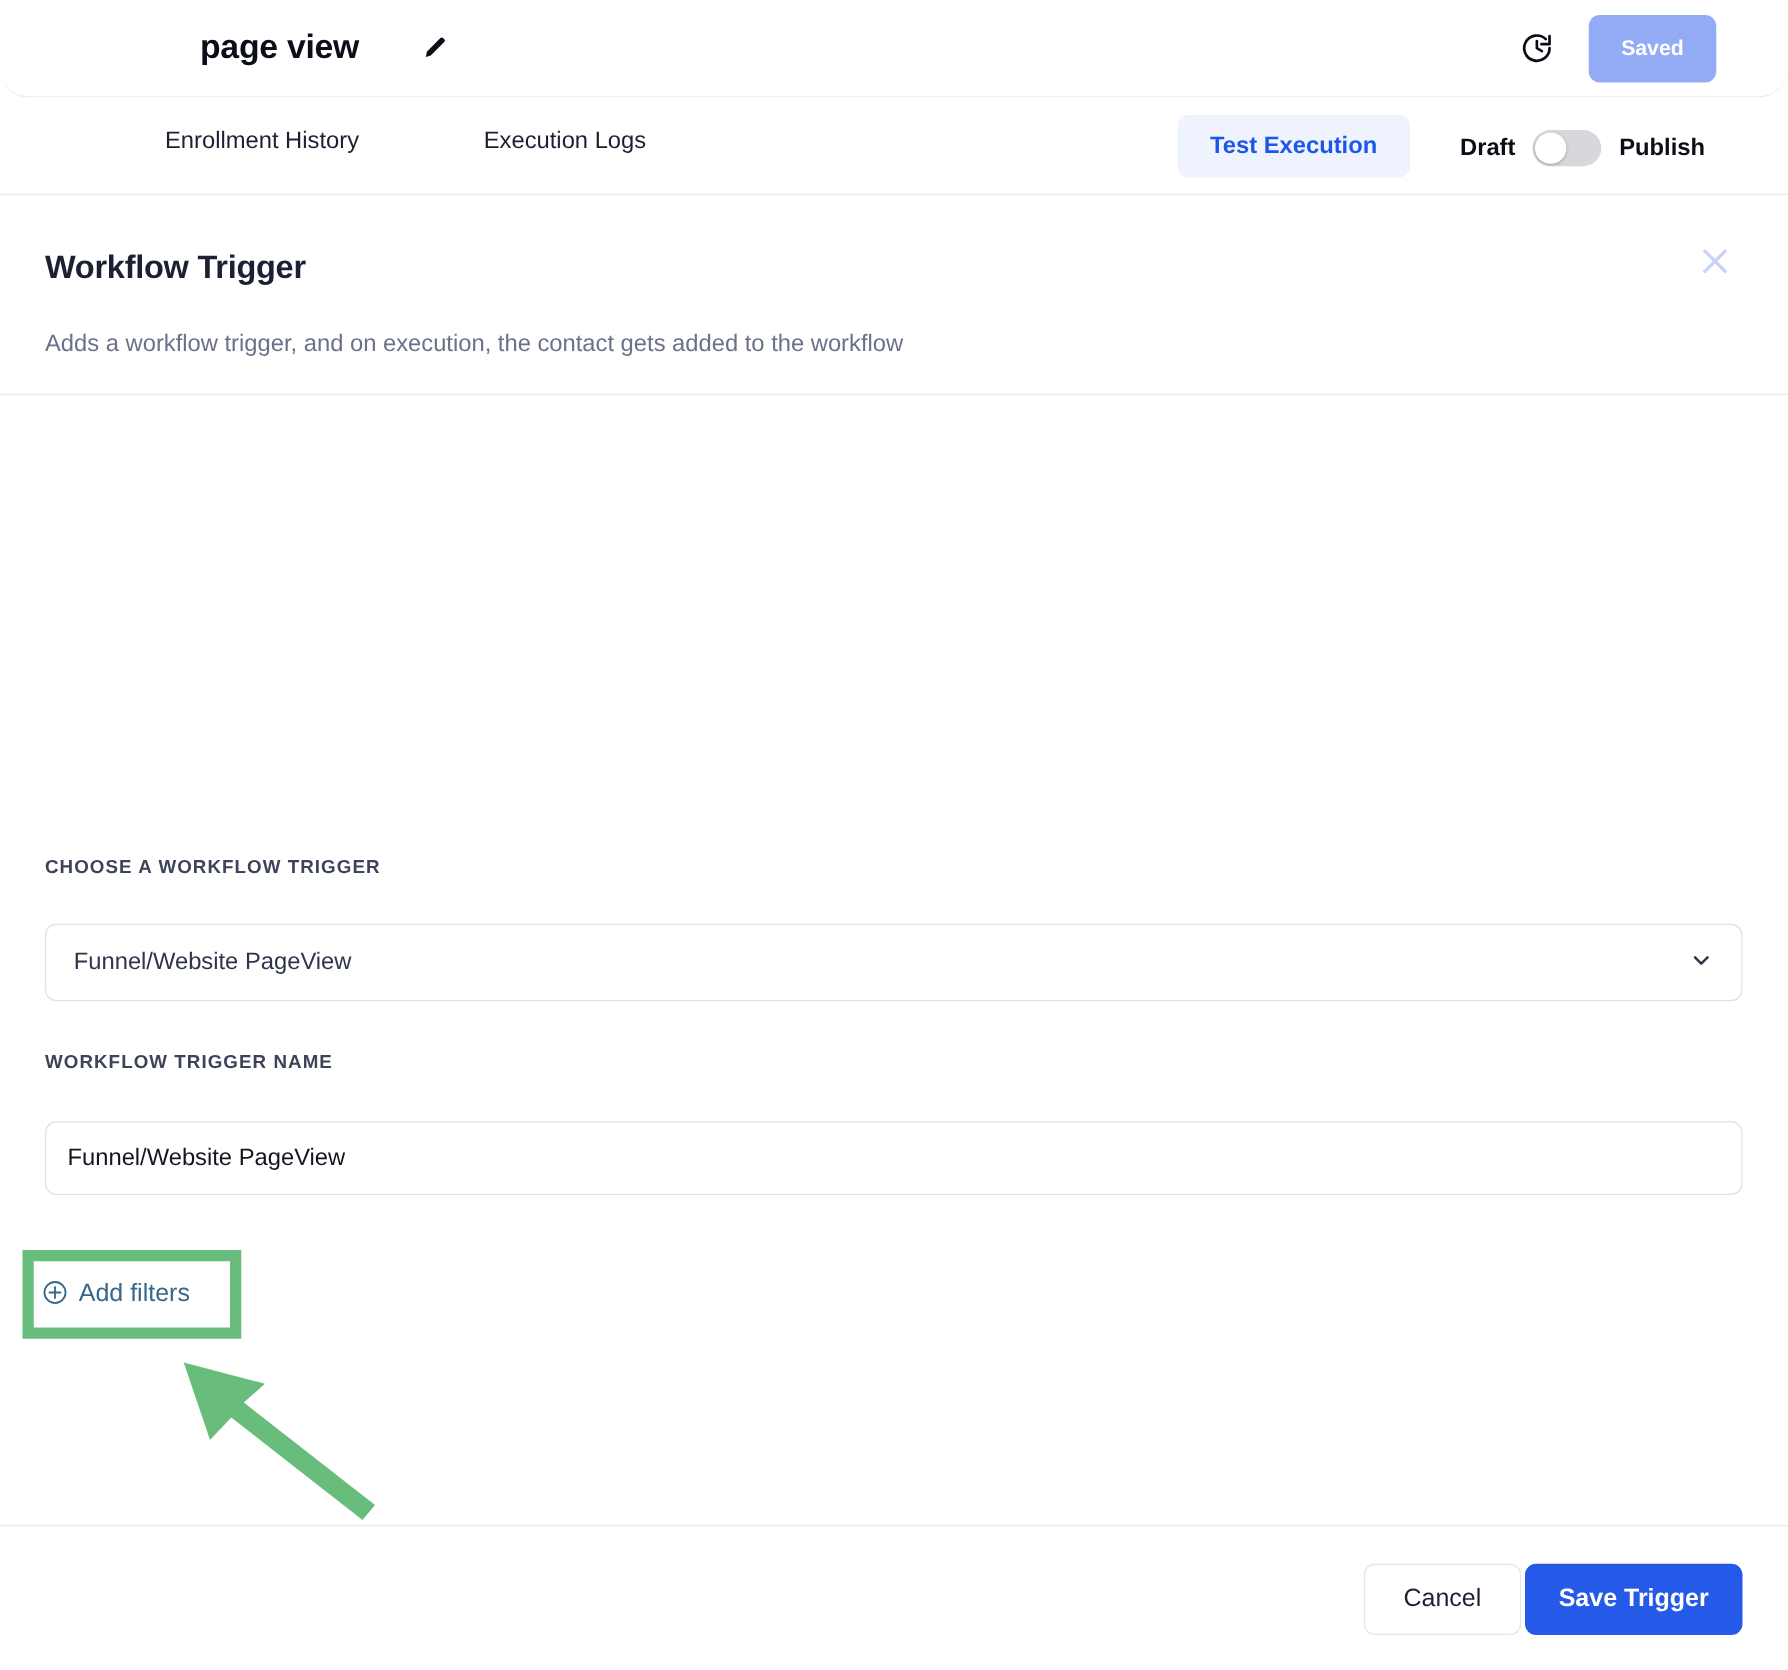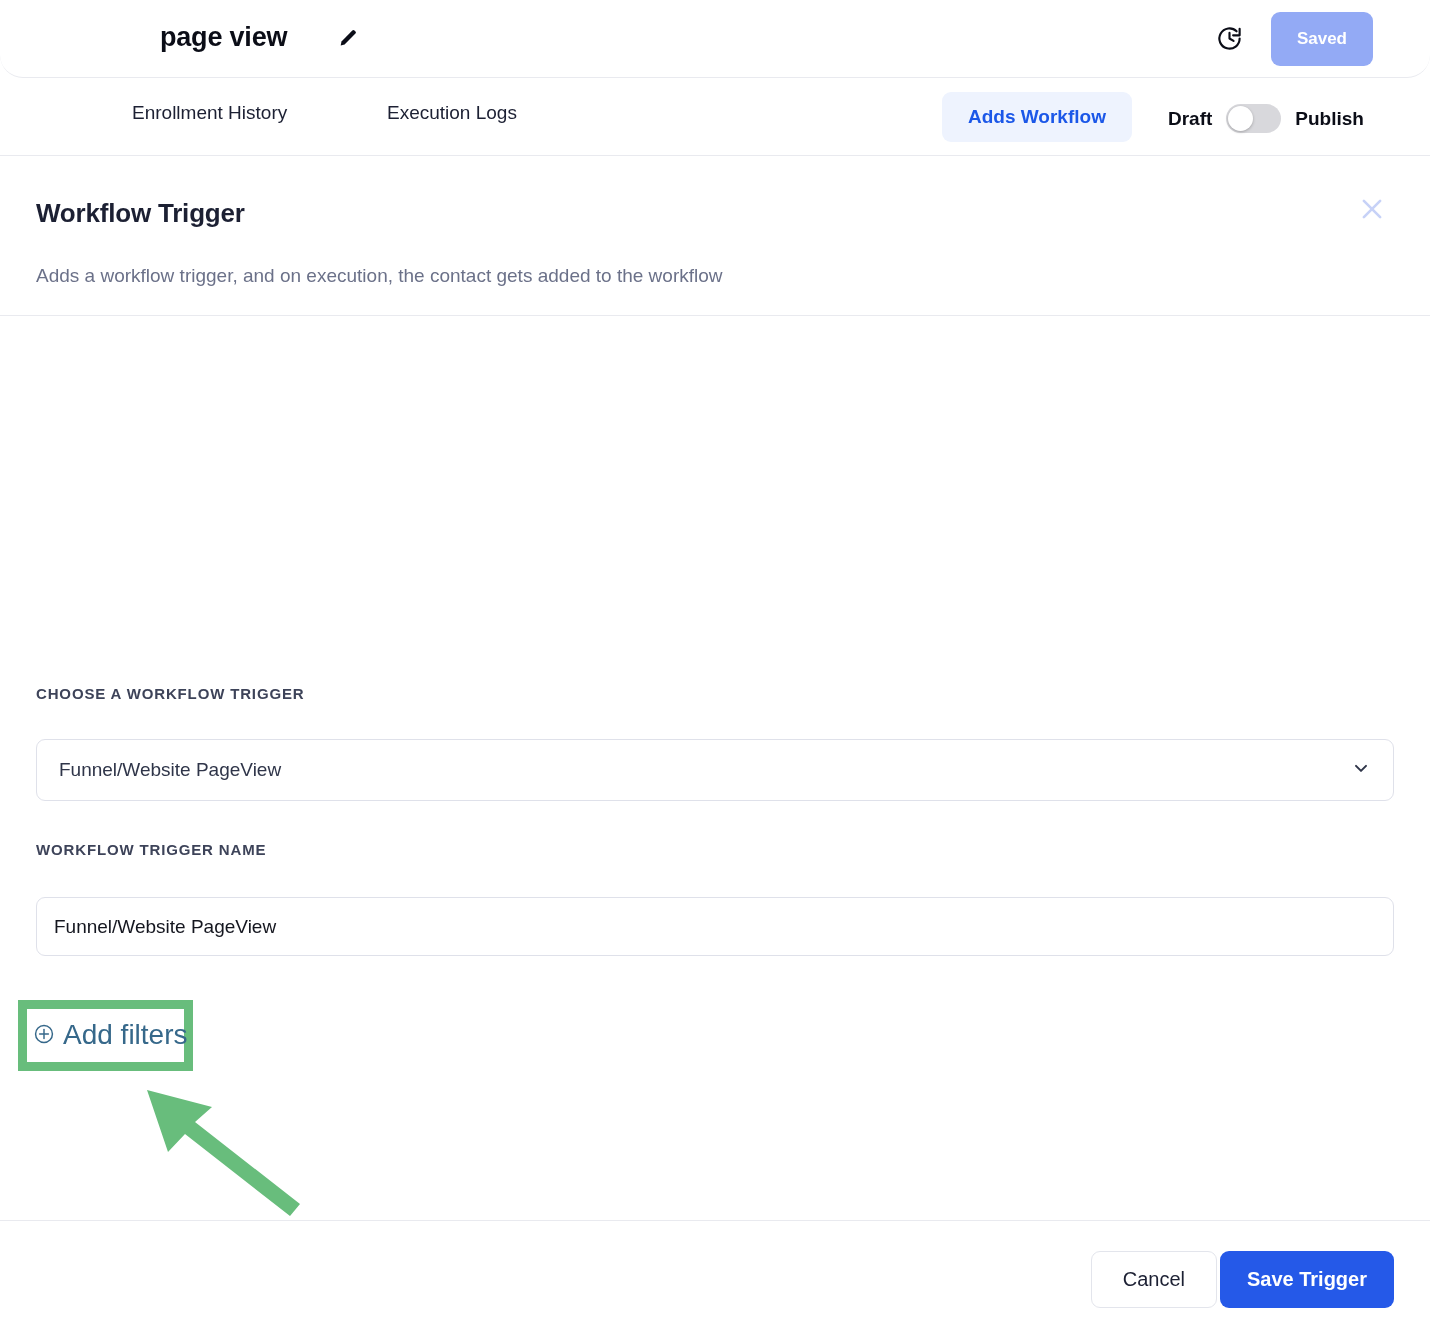--- a/index.html
+++ b/index.html
@@ -252,21 +252,21 @@
     height: 36px;
     display: flex;
     align-items: center;
     gap: 8px;
     background: transparent;
     border: none;
     cursor: pointer;
     padding: 0;
   }
   .add-filters .af-label {
-    font-size: 28px;
+    font-size: 20px;
     color: #36688a;
     font-weight: 400;
   }
   .arrow-svg {
     position: absolute;
     left: 130px;
     top: 760px;
     pointer-events: none;
   }
 
@@ -337,21 +337,21 @@
       </span>
     </button>
 
     <button class="saved-btn">Saved</button>
   </div>
 
   <div class="tabbar">
     <button class="tab tab-0">Enrollment History</button>
     <button class="tab tab-1">Execution Logs</button>
 
-    <button class="test-workflow-btn">Adds Workflow</button>
+    <button class="test-workflow-btn">Test Execution</button>
 
     <div class="publish-group">
       <span class="pg-label">Draft</span>
       <button class="toggle">
         <span class="knob"></span>
       </button>
       <span class="pg-label">Publish</span>
     </div>
   </div>
 

